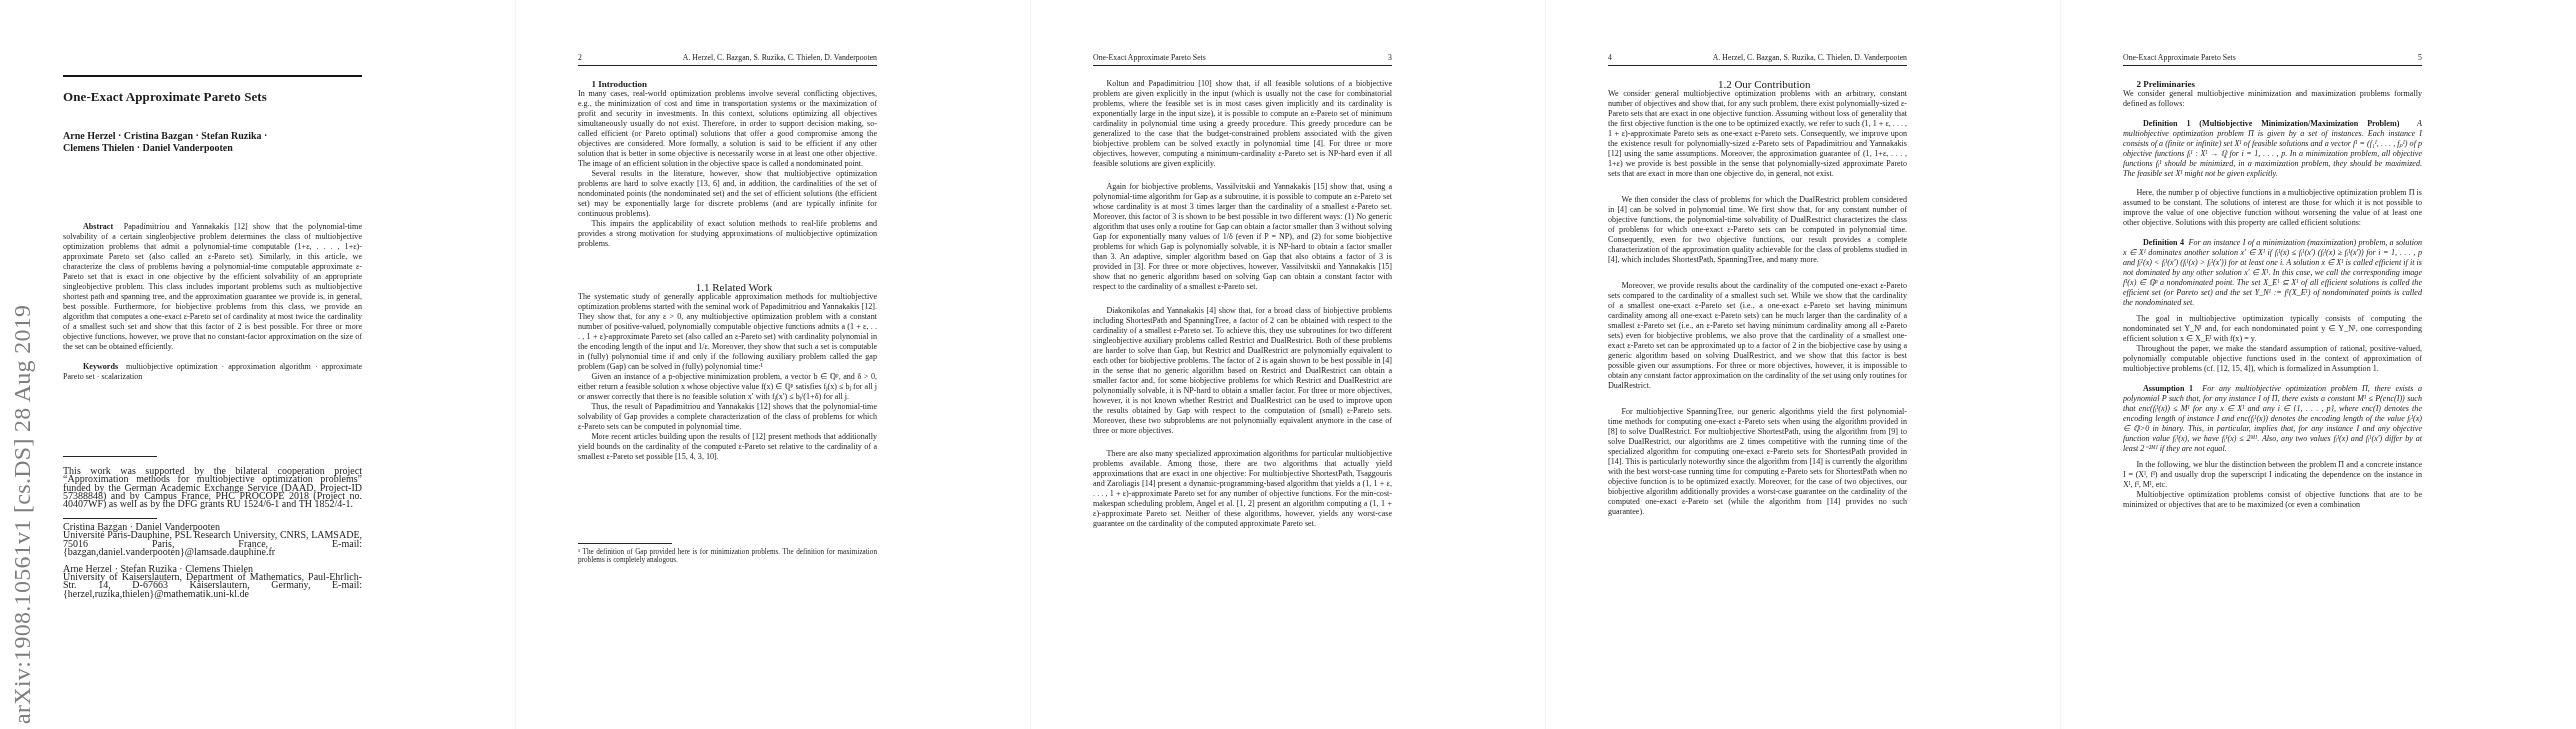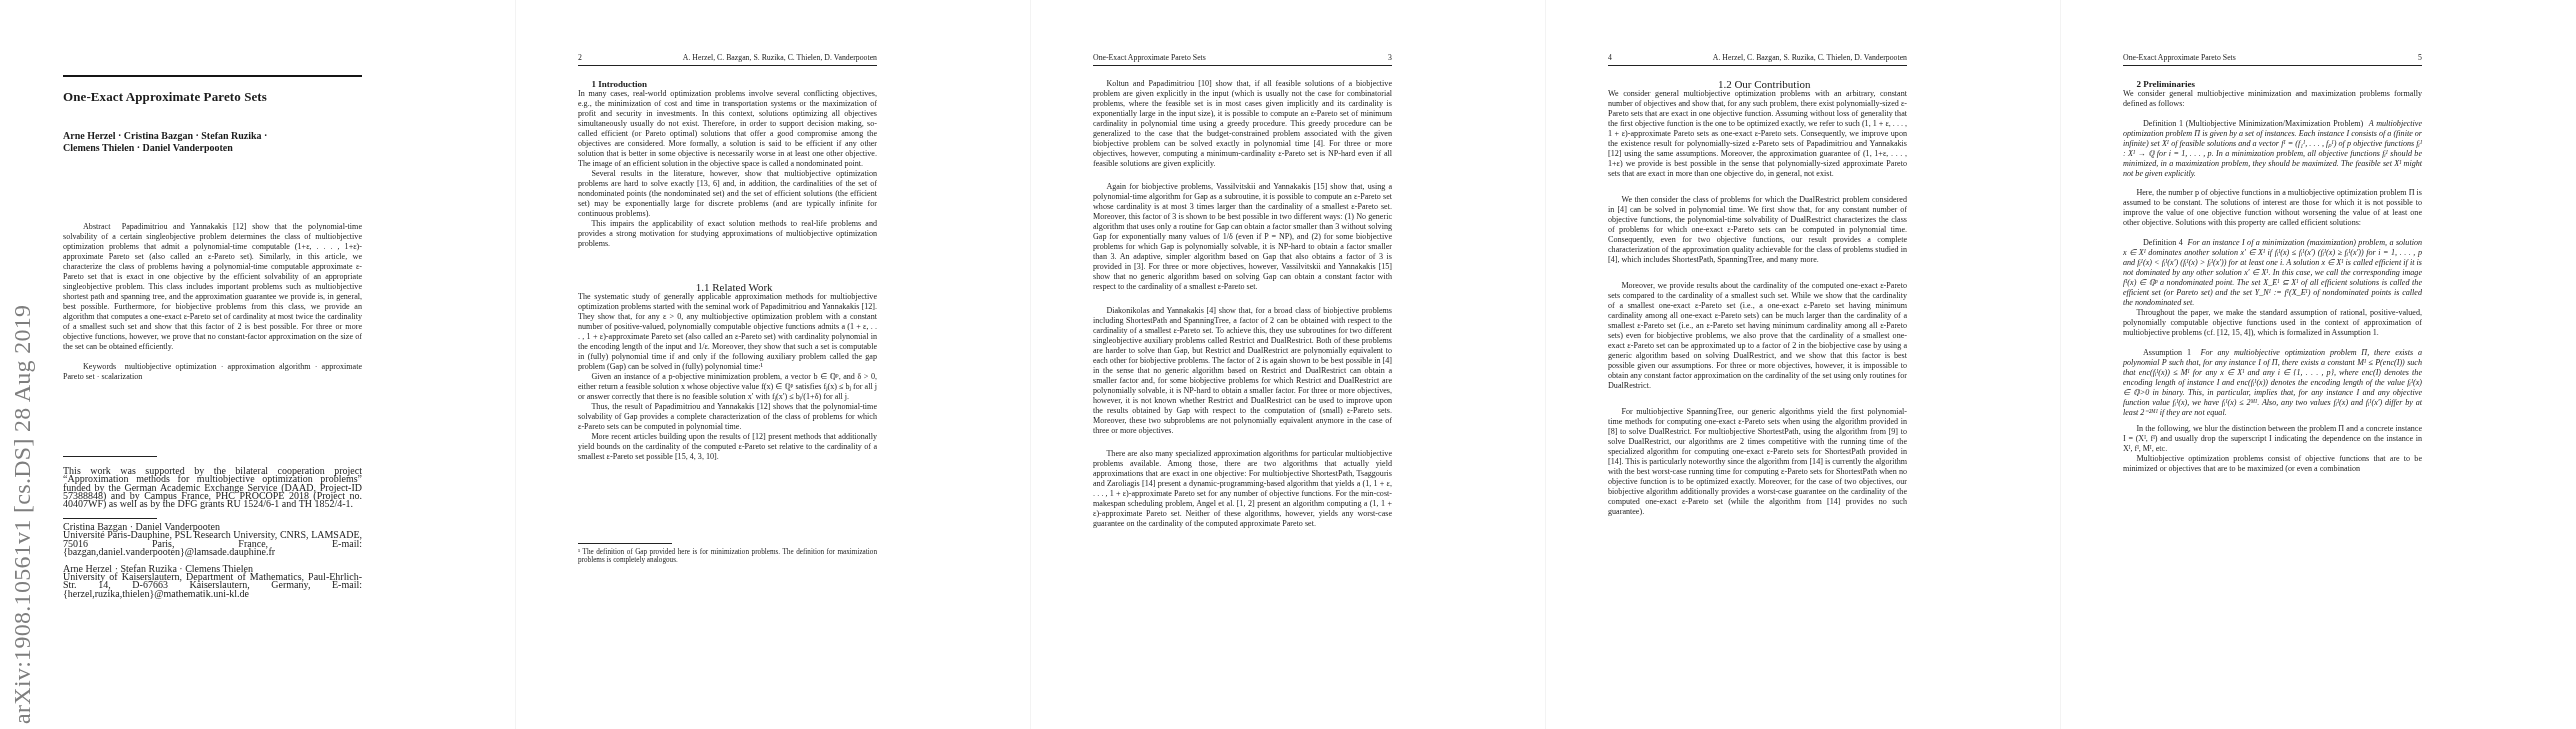--- a/index.html
+++ b/index.html
@@ -21,21 +21,21 @@
   .h-sec{font-weight:bold;font-size:9px;text-indent:0;text-align:left;}
   .h-sub{font-size:11px;text-indent:0;text-align:center;}
   .mb18{margin-bottom:11px;}
   .mb26{margin-bottom:16px;}
   .mb30{margin-bottom:18px;}
   .mt10{margin-top:6px !important;}
   .mt16{margin-top:9.7px !important;}
   .mt22{margin-top:13.4px !important;}
   .mt26{margin-top:16px !important;}
   .mt54{margin-top:33px !important;}
-  .boldrun{font-weight:normal;padding-left:20px;}
+  .boldrun{font-weight:bold;padding-left:20px;}
   .italrun{font-style:italic;}
 
   
   .titlerule{position:absolute;left:63px;top:75px;width:299px;height:1.5px;background:#151515;}
   .paper-title{position:absolute;left:63px;top:89px;width:299px;font-size:13px;font-weight:bold;letter-spacing:0.1px;}
   .paper-authors{position:absolute;left:63px;top:130px;width:216px;font-size:10px;font-weight:bold;line-height:12px;}
   .absblock{position:absolute;left:63px;top:214px;width:299px;font-size:8.1px;line-height:10px;text-align:justify;}
   .kwpara{margin-top:10.3px;}
   .fnblock{position:absolute;left:63px;top:456px;width:299px;font-size:10px;line-height:8.3px;text-align:justify;}
   .fnrule{width:94px;border-top:0.7px solid #222;margin-bottom:3.6px;}
@@ -135,20 +135,21 @@
       <span>5</span>
     </div>
     <div class="content" style="top:79px;">
       <p class="h-sec mb18">2 Preliminaries</p>
       <p class="ni">We consider general multiobjective minimization and maximization problems formally defined as follows:</p>
       <p class="ni mt16"><span class="boldrun">Definition 1 (Multiobjective Minimization/Maximization Problem)</span>&nbsp;
          <span class="italrun">A multiobjective optimization problem Π is given by a set of instances. Each instance I consists of a (finite or infinite) set Xᴵ of feasible solutions and a vector fᴵ = (f₁ᴵ, . . . , fₚᴵ) of p objective functions fᵢᴵ : Xᴵ → ℚ for i = 1, . . . , p. In a minimization problem, all objective functions fᵢᴵ should be minimized, in a maximization problem, they should be maximized. The feasible set Xᴵ might not be given explicitly.</span></p>
       <p class="mt16">Here, the number p of objective functions in a multiobjective optimization problem Π is assumed to be constant. The solutions of interest are those for which it is not possible to improve the value of one objective function without worsening the value of at least one other objective. Solutions with this property are called efficient solutions:</p>
       <p class="ni mt16"><span class="boldrun">Definition 4</span>&nbsp;
          <span class="italrun">For an instance I of a minimization (maximization) problem, a solution x ∈ Xᴵ dominates another solution x′ ∈ Xᴵ if fᵢᴵ(x) ≤ fᵢᴵ(x′) (fᵢᴵ(x) ≥ fᵢᴵ(x′)) for i = 1, . . . , p and fᵢᴵ(x) &lt; fᵢᴵ(x′) (fᵢᴵ(x) &gt; fᵢᴵ(x′)) for at least one i. A solution x ∈ Xᴵ is called efficient if it is not dominated by any other solution x′ ∈ Xᴵ. In this case, we call the corresponding image fᴵ(x) ∈ ℚᵖ a nondominated point. The set X_Eᴵ ⊆ Xᴵ of all efficient solutions is called the efficient set (or Pareto set) and the set Y_Nᴵ := fᴵ(X_Eᴵ) of nondominated points is called the nondominated set.</span></p>
+      <p class="mt10">The goal in multiobjective optimization typically consists of computing the nondominated set Y_Nᴵ and, for each nondominated point y ∈ Y_Nᴵ, one corresponding efficient solution x ∈ X_Eᴵ with f(x) = y.</p>
       <p>Throughout the paper, we make the standard assumption of rational, positive-valued, polynomially computable objective functions used in the context of approximation of multiobjective problems (cf. [12, 15, 4]), which is formalized in Assumption 1.</p>
       <p class="ni mt16"><span class="boldrun">Assumption 1</span>&nbsp;
          <span class="italrun">For any multiobjective optimization problem Π, there exists a polynomial P such that, for any instance I of Π, there exists a constant Mᴵ ≤ P(enc(I)) such that enc(fᵢᴵ(x)) ≤ Mᴵ for any x ∈ Xᴵ and any i ∈ {1, . . . , p}, where enc(I) denotes the encoding length of instance I and enc(fᵢᴵ(x)) denotes the encoding length of the value fᵢᴵ(x) ∈ ℚ&gt;0 in binary. This, in particular, implies that, for any instance I and any objective function value fᵢᴵ(x), we have fᵢᴵ(x) ≤ 2ᴹᴵ. Also, any two values fᵢᴵ(x) and fᵢᴵ(x′) differ by at least 2⁻²ᴹᴵ if they are not equal.</span></p>
       <p class="mt10">In the following, we blur the distinction between the problem Π and a concrete instance I = (Xᴵ, fᴵ) and usually drop the superscript I indicating the dependence on the instance in Xᴵ, fᴵ, Mᴵ, etc.</p>
       <p>Multiobjective optimization problems consist of objective functions that are to be minimized or objectives that are to be maximized (or even a combination</p>
     </div>
   </div>
 
 </div>
 

